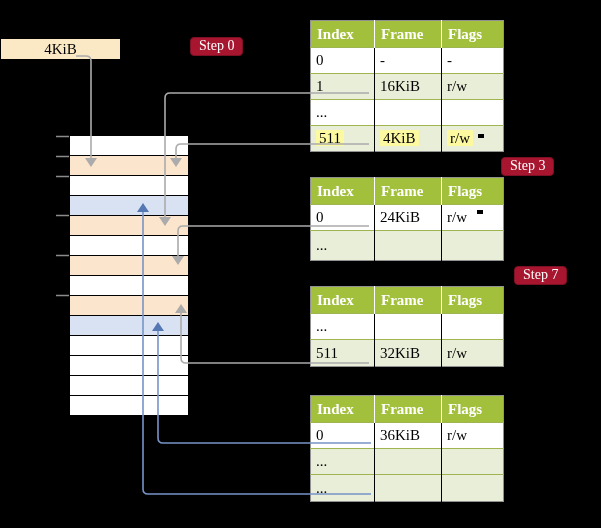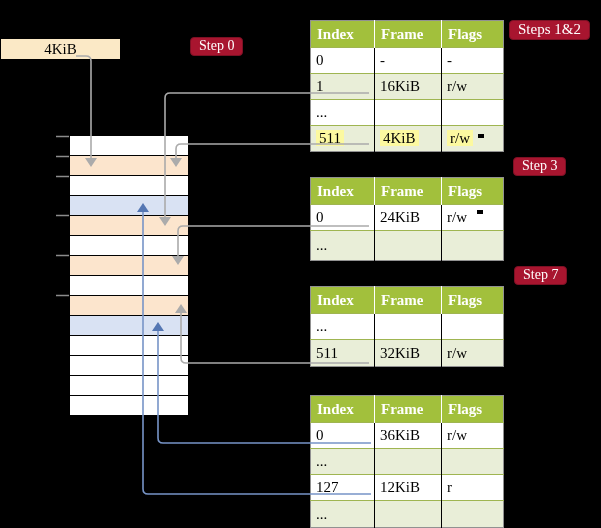--- a/index.html
+++ b/index.html
@@ -59,22 +59,21 @@
 </head>
 <body>
 
 <div id="canvas">
 
   <div class="cr3-box">
     <span>4KiB</span>
   </div>
 
   <span class="badge" style="left:190px;top:37px;">Step 0</span>
-  <span class="badge" style="left:509px;top:20px;font-size:15px;line-height:15px;">Steps 1&amp;2</span>
-  <span class="badge" style="left:513px;top:157px;font-family:Liberation Serif, serif;">Step 3</span>
+  <span class="badge" style="left:501px;top:157px;font-family:Liberation Serif, serif;">Step 3</span>
   <span class="badge" style="left:514px;top:266px;">Step 7</span>
 
   <div id="memory">
       <div class="mrow white"></div>
       <div class="mrow orange"></div>
       <div class="mrow white"></div>
       <div class="mrow blue"></div>
       <div class="mrow orange"></div>
       <div class="mrow white"></div>
       <div class="mrow orange"></div>
@@ -175,25 +174,20 @@
       <tr class="shade-white">
         <td>0</td>
         <td>36KiB</td>
         <td>r/w</td>
       </tr>
       <tr class="shade-green">
         <td>...</td>
         <td></td>
         <td></td>
       </tr>
-      <tr class="shade-white">
-        <td>127</td>
-        <td>12KiB</td>
-        <td>r</td>
-      </tr>
       <tr class="shade-green" style="height:27px;">
         <td>...</td>
         <td></td>
         <td></td>
       </tr>
     </tbody>
   </table>
 
   <div class="mark" style="left:478px;top:134px;"></div>
   <div class="mark" style="left:477px;top:210px;"></div>

